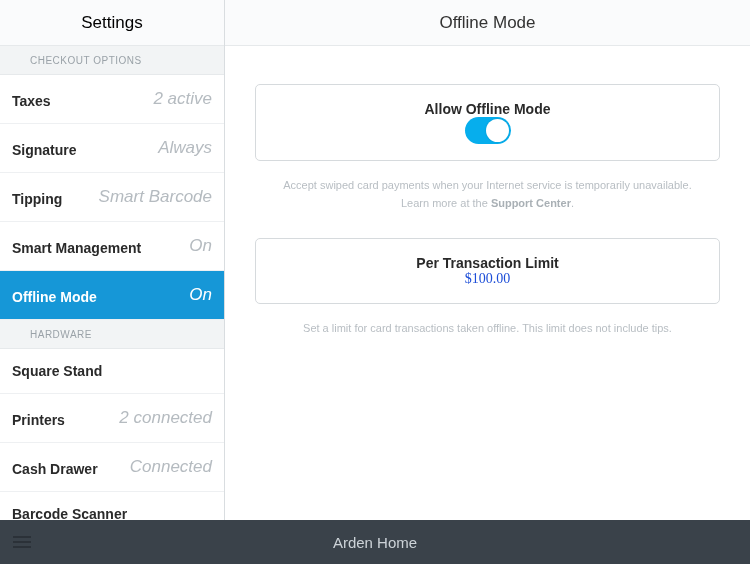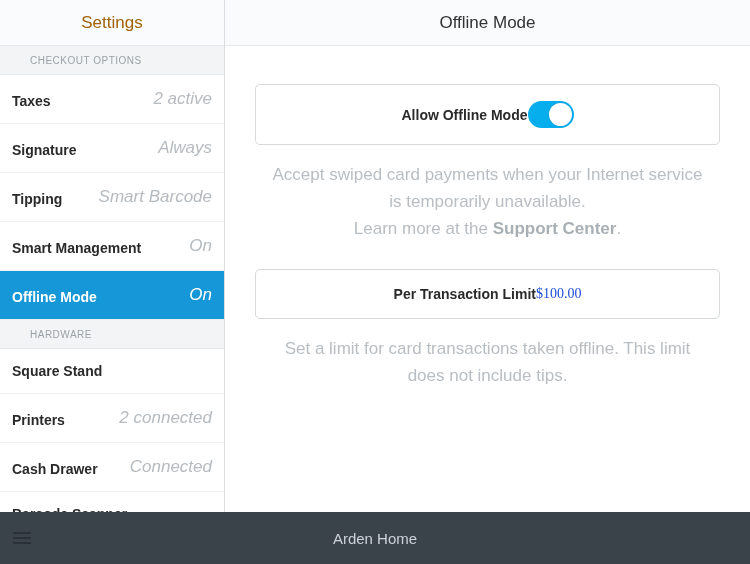--- a/index.html
+++ b/index.html
@@ -1,38 +1,38 @@
 <!DOCTYPE html>
 <html><head>
   <meta charset="utf-8">
   <style>
     * { margin: 0; padding: 0; box-sizing: border-box; }
     body { font-family: -apple-system, BlinkMacSystemFont, "Helvetica Neue", Arial, sans-serif; width:750px; height:564px; overflow:hidden; background:#fff; }
     .app { display:flex; flex-direction:column; width:750px; height:564px; }
     .top { display:flex; flex:1; min-height:0; }
     .sidebar { width:225px; border-right:1px solid #d9dde0; display:flex; flex-direction:column; background:#fff; overflow:hidden; }
-    .sidebar-header { text-align:center; padding:13px 0 12px; font-size:17px; font-weight:400; color:#a16207; background:#fafbfc; border-bottom:1px solid #e6e9eb; }
+    .sidebar-header { text-align:center; padding:13px 0 12px; font-size:17px; font-weight:400; color:#000000; background:#fafbfc; border-bottom:1px solid #e6e9eb; }
     .section-header { background:#f2f4f5; color:#9aa2a8; font-size:10px; letter-spacing:0.5px; padding:9px 30px 8px; border-bottom:1px solid #e6e9eb; text-transform:uppercase; }
     .sidebar-item { display:flex; justify-content:space-between; align-items:flex-end; padding:14px 12px; border-bottom:1px solid #eef0f2; cursor:pointer; background:#fff; }
     .sidebar-item .label { font-size:14px; color:#2a2a2a; font-weight:600; }
     .sidebar-item .value { font-size:17px; color:#b5bbc0; font-weight:400;font-style:italic; }
     .sidebar-item.active { background:#1697d7; }
     .sidebar-item.active .label, .sidebar-item.active .value { color:#fff; }
     .content { flex:1; display:flex; flex-direction:column; background:#fff; }
     .content-header { text-align:center; padding:13px 0 12px; font-size:17px; font-weight:400; color:#333; background:#fafbfc; border-bottom:1px solid #e6e9eb; }
     .content-body { padding:38px 30px 0; }
     .card { border:1px solid #d6dadd; border-radius:5px; background:#fff; }
-    .card-row { display:flex; justify-content:center; align-items:center; padding:16px 18px; }
+    .card-row { display:flex; justify-content:center; align-items:center; padding:16px 18px;flex-direction:column; }
     .card-row .row-label { font-size:14px; font-weight:700; color:#2a2a2a; }
     .card-row .row-value { font-size:14px; color:#1d4ed8;font-family:Liberation Serif, serif; }
-    .help { text-align:center; font-size:17px; color:#b8bec3; line-height:1.6; padding:16px 10px 26px; }
+    .help { text-align:center; font-size:11px; color:#b8bec3; line-height:1.6; padding:16px 10px 26px; }
     .help .link { color:#a9b0b5; font-weight:600; }
     .toggle { width:46px; height:27px; border-radius:27px; background:#06aeed; position:relative; cursor:pointer; }
     .toggle .knob { position:absolute; top:2px; right:2px; width:23px; height:23px; border-radius:50%; background:#fff; box-shadow:0 0 2px rgba(0,0,0,0.15); }
-    .bottom-bar { height:52px; background:#3a424a; display:flex; align-items:center; color:#d6dadd; }
+    .bottom-bar { height:44px; background:#3a424a; display:flex; align-items:center; color:#d6dadd; }
     .burger { width:44px; display:flex; align-items:center; justify-content:center; cursor:pointer; }
     .burger-lines { width:18px; height:12px; display:flex; flex-direction:column; justify-content:space-between; }
     .burger-lines span { display:block; height:2px; background:#2b3138; }
     .bottom-title { flex:1; text-align:center; font-size:15px; color:#cdd3d8; font-weight:400; margin-right:44px; }
   </style>
 </head>
 <body>
 
 <div class="app">
   <div class="top">

